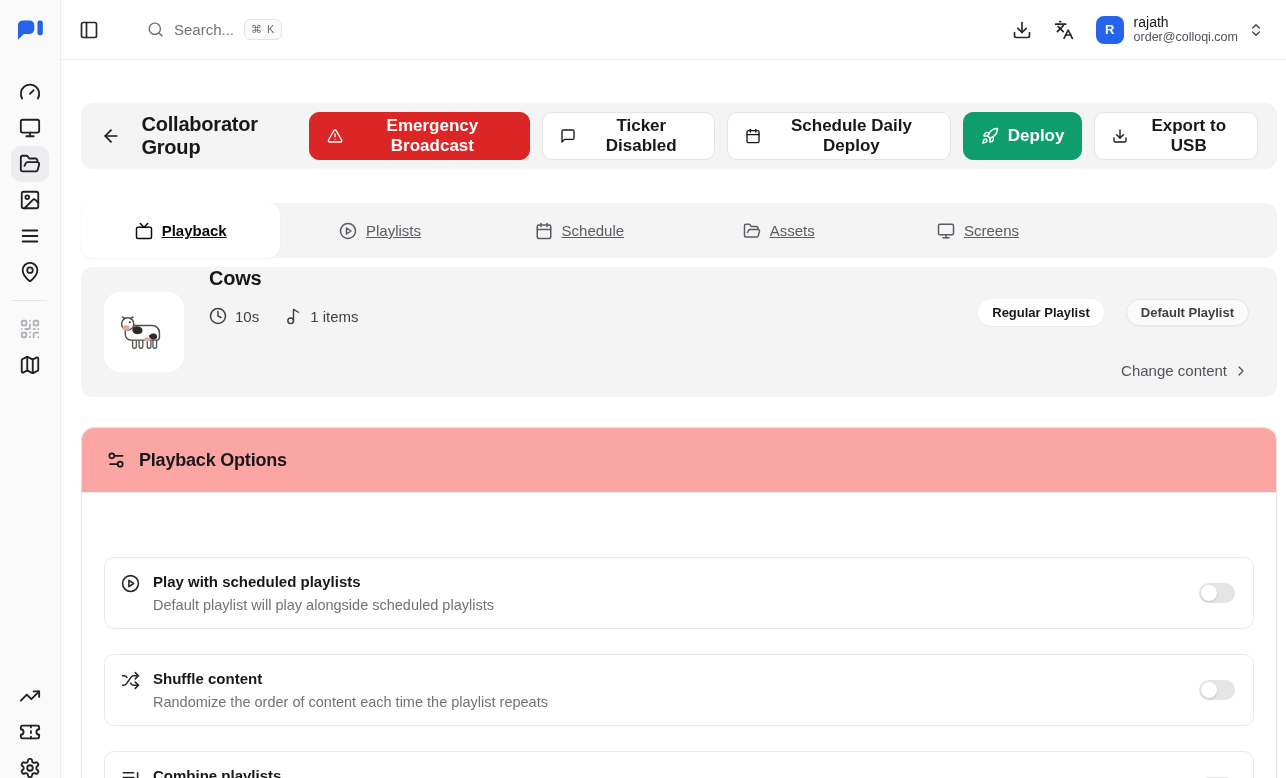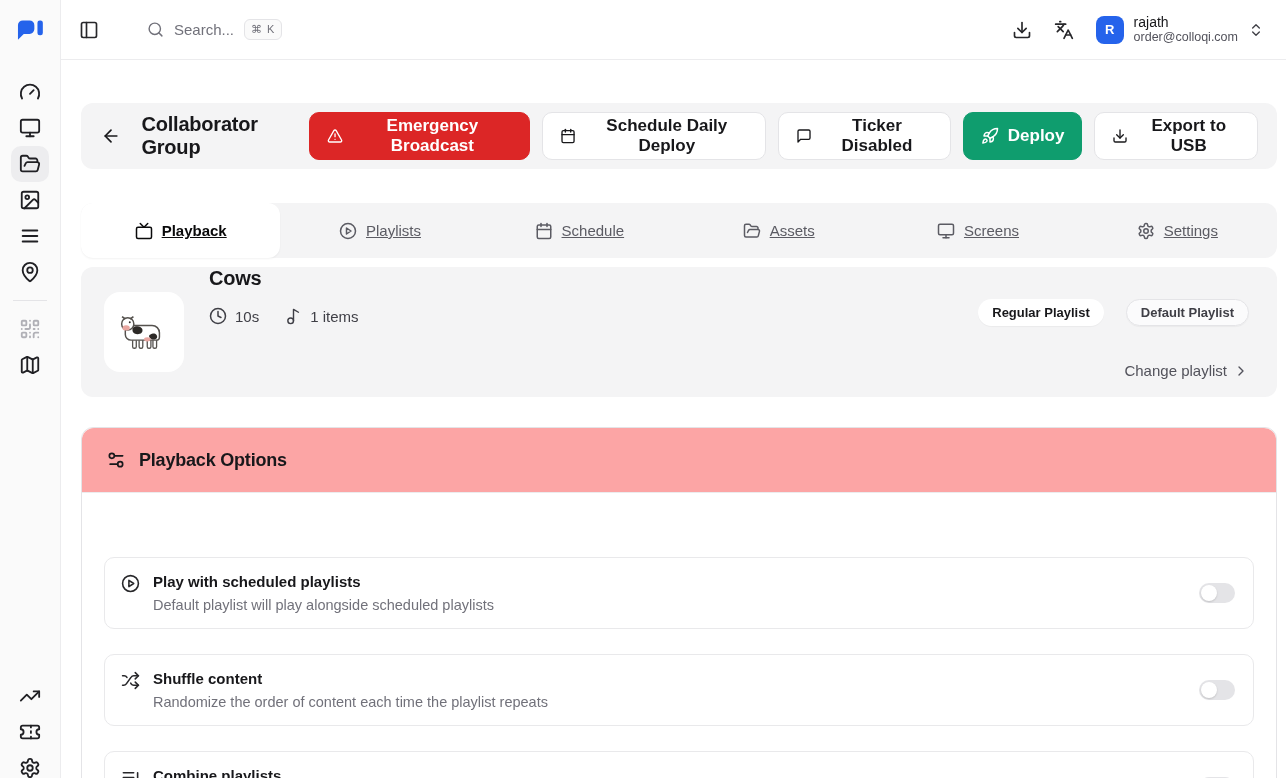--- a/index.html
+++ b/index.html
@@ -370,29 +370,29 @@
         <h1 class="page-title">Collaborator Group</h1>
         <div class="header-actions">
           <button class="btn danger">
             <svg class="ic" width="18" height="18">
                 <use href="#i-alert"></use>
               </svg>
             <span>Emergency Broadcast</span>
           </button>
           <button class="btn">
             <svg class="ic" width="18" height="18">
-                <use href="#i-calendar"></use>
-              </svg>
-            <span>Schedule Daily Deploy</span>
+                <use href="#i-message"></use>
+              </svg>
+            <span>Ticker Disabled</span>
           </button>
           <button class="btn">
             <svg class="ic" width="18" height="18">
-                <use href="#i-message"></use>
-              </svg>
-            <span>Ticker Disabled</span>
+                <use href="#i-calendar"></use>
+              </svg>
+            <span>Schedule Daily Deploy</span>
           </button>
           <button class="btn success">
             <svg class="ic" width="18" height="18">
                 <use href="#i-rocket"></use>
               </svg>
             <span>Deploy</span>
           </button>
           <button class="btn">
             <svg class="ic" width="18" height="18">
                 <use href="#i-download"></use>
@@ -425,26 +425,20 @@
           <svg class="ic" width="18" height="18">
               <use href="#i-folder-open"></use>
             </svg>
           <span>Assets</span>
         </button>
         <button class="tab">
           <svg class="ic" width="18" height="18">
               <use href="#i-monitor"></use>
             </svg>
           <span>Screens</span>
-        </button>
-        <button class="tab">
-          <svg class="ic" width="18" height="18">
-              <use href="#i-settings"></use>
-            </svg>
-          <span>Settings</span>
         </button>
       </div>
 
       <section class="playlist-card">
         <div class="thumb">
           <svg width="52" height="40" viewBox="0 0 64 48">
             <rect x="18" y="30" width="4.5" height="14" rx="2" fill="#fff" stroke="#55524e" stroke-width="1.6"></rect>
             <rect x="36" y="30" width="4.5" height="14" rx="2" fill="#fff" stroke="#55524e" stroke-width="1.6"></rect>
             <rect x="26" y="31" width="4.5" height="13" rx="2" fill="#fff" stroke="#55524e" stroke-width="1.6"></rect>
             <rect x="43" y="31" width="4.5" height="13" rx="2" fill="#fff" stroke="#55524e" stroke-width="1.6"></rect>
@@ -473,21 +467,21 @@
                 </svg>
               <span>1 items</span>
             </span>
           </div>
         </div>
         <div class="badges">
           <span class="pill">Regular Playlist</span>
           <span class="pill muted">Default Playlist</span>
         </div>
         <button class="change-link">
-          <span>Change playlist</span>
+          <span>Change content</span>
           <svg class="ic" width="16" height="16">
               <use href="#i-chevron-right"></use>
             </svg>
         </button>
       </section>
 
       <section class="options-card">
         <header class="options-header">
           <svg class="ic" width="20" height="20">
               <use href="#i-sliders"></use>

